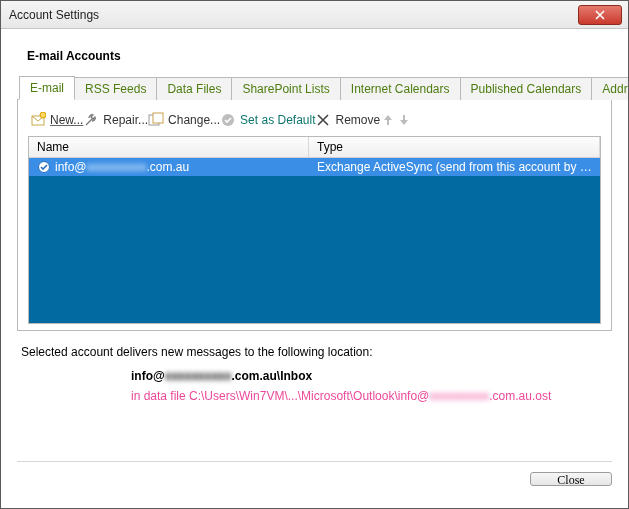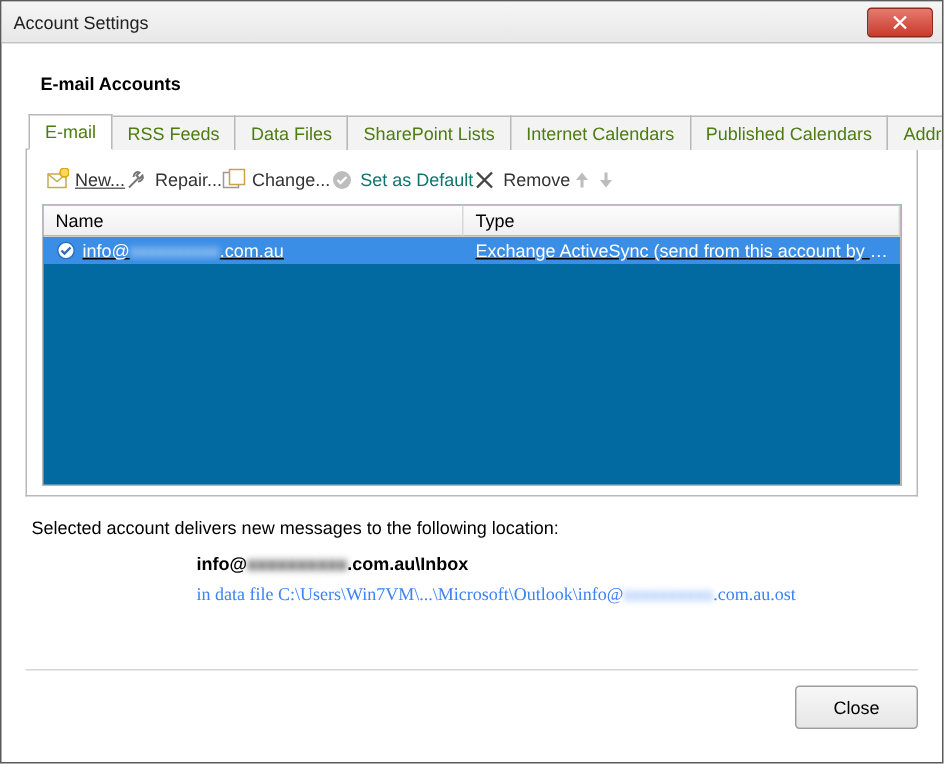--- a/index.html
+++ b/index.html
@@ -98,53 +98,54 @@
     background: linear-gradient(#fdfdfd,#efefef);
     border-bottom: 1px solid #d0d0d0;
     font-size: 12px;
   }
   .lhead .col {
     padding: 3px 8px;
     border-right: 1px solid #d8d8d8;
   }
   .col-name { width: 280px; }
   .col-type { flex: 1; }
-  .lbody { flex:1; overflow:hidden;text-decoration:underline; }
+  .lbody { flex:1; overflow:hidden; }
   .row {
     display:flex; align-items:center;
     background: #3a8ee6;
     color: #fff;
     font-size: 12px;
     height: 18px;
   }
   .row .rc { padding: 0 8px; white-space: nowrap; overflow: hidden; text-overflow: ellipsis; }
   .row .rc-name { width: 280px; display:flex; align-items:center; gap:4px; }
   .row .rc-type { flex:1; }
   .rowicon { width:14px; height:14px; display:flex;align-items:center;justify-content:center; }
   .rowicon svg { width:12px; height:12px; }
   .blur { filter: blur(2.5px); display:inline-block; }
   
   .info { margin: 14px 0 0 4px; font-size: 12px; }
   .info .locline { margin: 10px 0 6px 110px; }
   .info .locline .bold { font-weight: bold; }
-  .info .pathline { margin: 0 0 0 110px; color: #3b82f6; font-family: Liberation Serif, serif; }
+  .info .pathline { margin: 0 0 0 110px; color: #ec4899; }
   
   .footer {
     margin-top: auto;
     border-top: 1px solid #d6d6d6;
     padding-top: 10px;
     display:flex; justify-content:flex-end;
   }
   .closebtn {
-    min-width: 82px; height: 29px;
+    min-width: 82px; height: 14px;
     background: linear-gradient(#f7f7f7,#e6e6e6);
     border: 1px solid #9c9c9c;
     border-radius: 3px;
     font-size: 12px;
     padding: 0 16px;
+    font-family: Liberation Serif, serif;
   }
 </style>
 </head>
 <body>
 
 <div class="titlebar">
   <div class="title">Account Settings</div>
   <div class="close-btn">
     <svg viewBox="0 0 10 10">
         <path d="M1 1 L9 9 M9 1 L1 9" stroke="#fff" stroke-width="1.6"></path>

